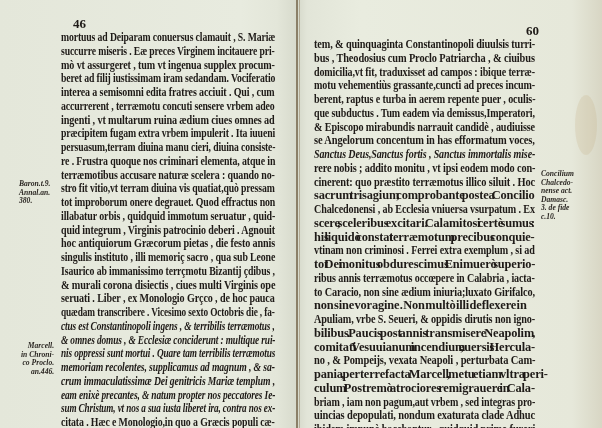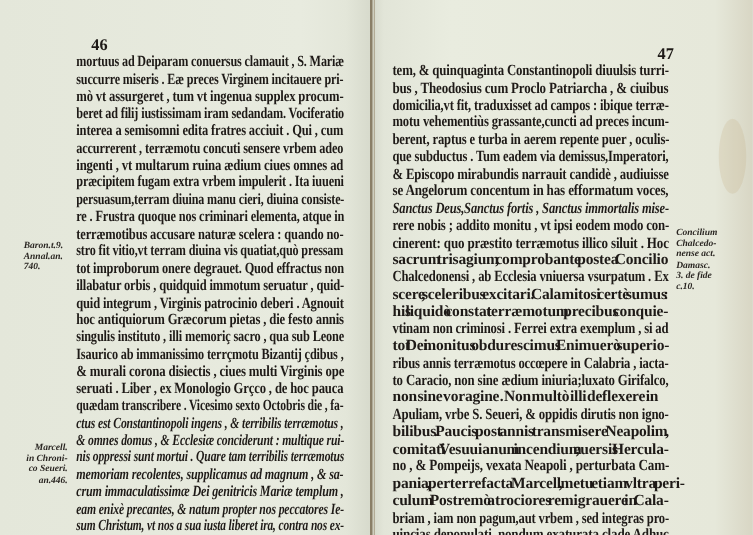--- a/index.html
+++ b/index.html
@@ -15,21 +15,21 @@
     background: linear-gradient(90deg, #e4e7da 0%, #e8ebdf 40%, #e3e6d9 46%, #d6d9cb 49.5%, #e2e5d8 51%, #e9ecdf 60%, #e6e8da 95%, #d8d6c4 100%);
   }
   .gutter {
     position: absolute; left: 296px; top: 0; width: 2px; height: 428px;
     background: #8a7f67;
   }
   .gutter2 {
     position: absolute; left: 299px; top: 0; width: 1px; height: 428px;
     background: #b2ab95;
   }
-  .page { position: absolute; top: 16px; height: 372px; padding-left: 48px; }
+  .page { position: absolute; top: 4px; height: 372px; padding-left: 48px; }
   .page.left { left: 0; width: 296px; }
   .page.right { left: 300px; width: 302px; }
   .pnum { position: absolute; font-size: 13px; font-weight: bold; }
   .page.left .pnum { left: 73px; top: 12px; }
   .page.right .pnum { left: 226px; top: 19px; }
   .body-text {
     position: absolute;
     font-size: 12.4px; line-height: 13.75px;
     font-weight: bold;
     letter-spacing: -0.15px;
@@ -88,32 +88,32 @@
         <span class="line it" style="display: block; transform: scaleX(0.781022); transform-origin: left center;">memoriam recolentes, supplicamus ad magnum , &amp; sa-</span>
         <span class="line it" style="display: block; transform: scaleX(0.778182); transform-origin: left center;">crum immaculatissimæ Dei genitricis Mariæ templum ,</span>
         <span class="line it" style="display: block; transform: scaleX(0.756184); transform-origin: left center;">eam enixè precantes, &amp; natum propter nos peccatores Ie-</span>
         <span class="line it" style="display: block; transform: scaleX(0.737931); transform-origin: left center;">sum Christum, vt nos a sua iusta liberet ira, contra nos ex-</span>
         <span class="line" style="display: block; transform: scaleX(0.795539); transform-origin: left center;">citata . Hæc e Monologio,in quo a Græcis populi cæ-</span>
         <span class="line" style="display: block; transform: scaleX(0.801498); transform-origin: left center;">teri admonentur , vt beneficia tam perspicua annuæ</span>
       </div>
     <div class="margin-note mn1" id="mn-left-0">
         <div>Baron.t.9.</div>
         <div>Annal.an.</div>
-        <div>740.</div>
+        <div>380.</div>
       </div>
     <div class="margin-note mn2" id="mn-left-1">
         <div>Marcell.</div>
         <div>in Chroni-</div>
-        <div>co Seueri.</div>
+        <div>co Proclo.</div>
         <div>an.446.</div>
       </div>
   </div>
 
   <div class="page right">
-    <div class="pnum">47</div>
+    <div class="pnum">60</div>
     <div class="body-text" id="right-body">
         <span class="line" style="display: block; transform: scaleX(0.827715); transform-origin: left center;">tem, &amp; quinquaginta Constantinopoli diuulsis turri-</span>
         <span class="line" style="display: block; transform: scaleX(0.837121); transform-origin: left center;">bus , Theodosius cum Proclo Patriarcha , &amp; ciuibus</span>
         <span class="line" style="display: block; transform: scaleX(0.809524); transform-origin: left center;">domicilia,vt fit, traduxisset ad campos : ibique terræ-</span>
         <span class="line" style="display: block; transform: scaleX(0.815498); transform-origin: left center;">motu vehementiùs grassante,cuncti ad preces incum-</span>
         <span class="line" style="display: block; transform: scaleX(0.815498); transform-origin: left center;">berent, raptus e turba in aerem repente puer , oculis-</span>
         <span class="line" style="display: block; transform: scaleX(0.806569); transform-origin: left center;">que subductus . Tum eadem via demissus,Imperatori,</span>
         <span class="line" style="display: block; transform: scaleX(0.821561); transform-origin: left center;">&amp; Episcopo mirabundis narrauit candidè , audiuisse</span>
         <span class="line" style="display: block; transform: scaleX(0.843511); transform-origin: left center;">se Angelorum concentum in has efformatum voces,</span>
         <span class="line it" style="display: block; transform: scaleX(0.806569); transform-origin: left center;">Sanctus Deus,Sanctus fortis , Sanctus immortalis mise-</span>

